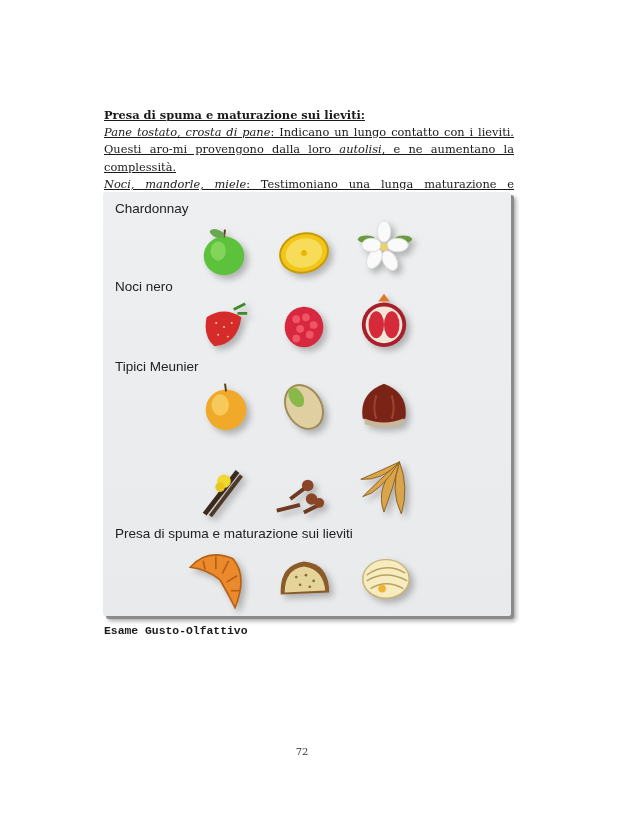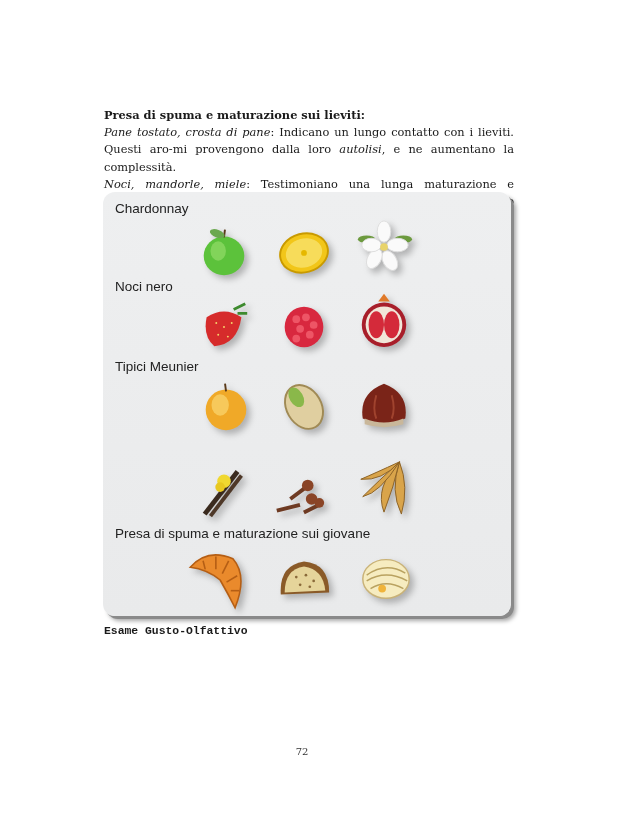--- a/index.html
+++ b/index.html
@@ -2,25 +2,25 @@
 <html><head>
 <meta charset="utf-8">
 <style>
   html, body { margin:0; padding:0; background:#ffffff; }
   body { width:618px; height:838px; position:relative; overflow:hidden;
          font-family:"DejaVu Serif", serif; color:#1a1a1a; }
   .text-block { position:absolute; left:104px; width:410px; font-size:11.4px; line-height:17.2px; text-align:justify; }
   .text-block p { margin:0; }
   .bold { font-weight:bold; }
   .it { font-style:italic;margin-top:33px; }
-  #top-block { top:107px; }
+  #top-block { top:107px;text-decoration:underline; }
   #bottom-block { top:623px;font-family:Liberation Mono, monospace; }
   .figure { position:absolute; left:103px; top:192px; width:408px; height:424px;
             background:linear-gradient(180deg,#eeeff0 0%,#e9eaeb 100%);
-            border-radius:12px;
+            border-radius:3px;
             box-shadow: 3px 3px 0 #8a8a8a, 5px 5px 4px rgba(0,0,0,0.35); overflow:hidden; }
   .fig-label { position:absolute; left:12px; font-family:"Liberation Sans", sans-serif; font-size:13.5px; color:#222; }
   .fruit { position:absolute; width:58px; height:58px; }
   .fruit svg { width:100%; height:100%; filter: drop-shadow(4px 4px 3px rgba(0,0,0,0.25)); }
   .page-number { position:absolute; top:746px; left:0; width:604px; text-align:center; font-size:10px; color:#333; }
 </style>
 </head>
 <body>
 
 <div id="top-block" class="text-block">
@@ -147,21 +147,21 @@
     <svg viewBox="0 0 60 60">
         <g fill="#d9a44a" stroke="#8a6025" stroke-width="1">
           <path d="M46 4 Q56 30 48 58 Q36 34 46 4Z"></path>
           <path d="M46 4 Q40 30 30 56 Q20 30 46 4Z"></path>
           <path d="M46 4 Q24 24 8 40 Q26 36 46 4Z"></path>
           <path d="M46 4 Q20 16 6 22 Q28 24 46 4Z"></path>
         </g>
       </svg>
   </div>
 
-  <div class="fig-label" style="top:334px">Presa di spuma e maturazione sui giovane</div>
+  <div class="fig-label" style="top:334px">Presa di spuma e maturazione sui lieviti</div>
   <div class="fruit" style="left:82px;top:356px;width:66px;height:64px">
     <svg viewBox="0 0 60 60">
         <path d="M4 18 Q20 0 44 10 Q58 26 46 56 Q40 44 32 30 Q20 20 4 18Z" fill="#ea8a2c" stroke="#b55e14" stroke-width="1.5"></path>
         <g stroke="#b55e14" stroke-width="1.5" fill="none">
           <path d="M16 12 L18 20"></path>
           <path d="M28 8 L28 20"></path>
           <path d="M40 12 L34 24"></path>
           <path d="M48 26 L38 32"></path>
           <path d="M50 40 L42 40"></path>
         </g>

